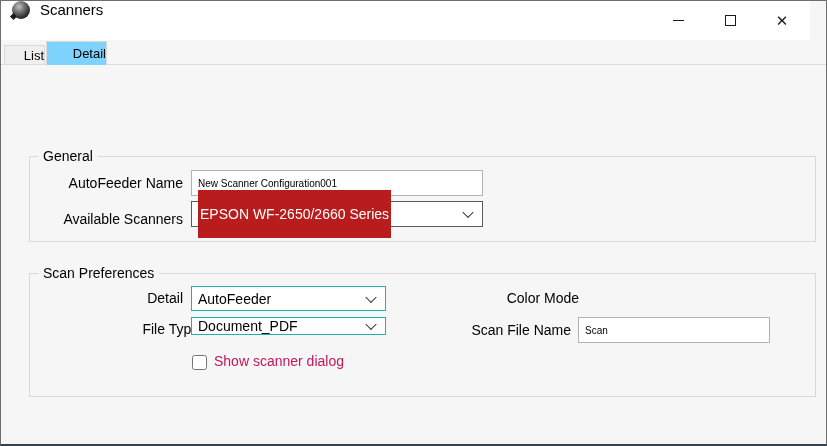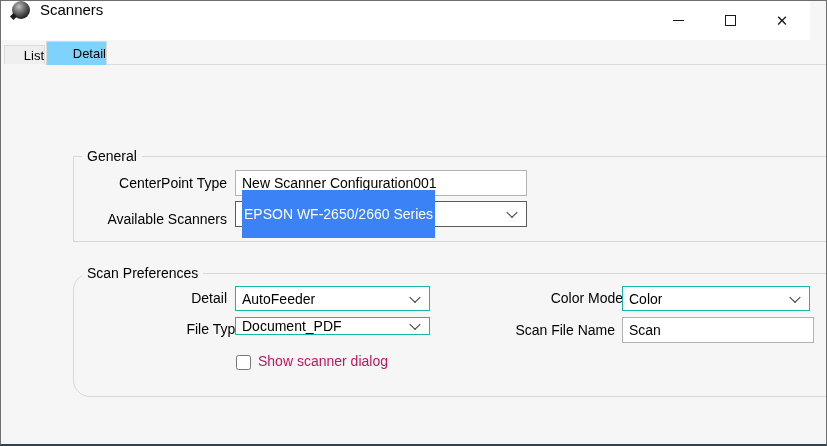--- a/index.html
+++ b/index.html
@@ -13,36 +13,36 @@
   .app-icon{position:relative;margin-left:11px;width:18px;height:18px;border-radius:50%;
     background:radial-gradient(circle at 38% 32%, #c0c0c0 0%, #6a6a6a 38%, #161616 80%);}
   .app-icon::after{content:"";position:absolute;left:-1px;bottom:0px;width:5px;height:5px;background:#1d1d1d;transform:rotate(45deg);}
   .win-title{margin-left:10px;font-size:15px;color:#000;}
   .caption-buttons{position:absolute;top:0;right:2px;height:39px;display:flex;}
   .cap-btn{width:52px;height:39px;display:flex;align-items:center;justify-content:center;background:transparent;border:none;cursor:default;}
   .glyph-min{width:11px;height:1px;background:#1a1a1a;display:block;}
   .glyph-max{width:11px;height:11px;border:1px solid #1a1a1a;display:block;background:transparent;}
   .glyph-close{font-size:15px;color:#1a1a1a;font-weight:400;line-height:1;}
   
-  .tab-page{position:absolute;top:63px;left:0;right:0;bottom:0;background:#f6f6f6;border-top:1px solid #dcdcdc;margin-left:44px;}
+  .tab-page{position:absolute;top:63px;left:0;right:0;bottom:0;background:#f6f6f6;border-top:1px solid #dcdcdc;}
   .tab{position:absolute;text-align:right;font-size:13px;color:#000;cursor:default;}
   .tab-inactive{left:3px;top:44px;width:41px;height:19px;line-height:19px;background:#efefef;border:1px solid #d9d9d9;border-bottom:none;z-index:3;}
   .tab-active{left:45px;top:40px;width:61px;height:24px;line-height:23px;background:#7dd3fc;border:1px solid #d9d9d9;border-bottom:none;z-index:4;}
   
   .groupbox{position:absolute;border:1px solid #d8d8d8;background:transparent;}
   .gb-general{left:28px;top:91px;width:787px;height:86px;}
-  .gb-scan{left:28px;top:208px;width:787px;height:124px;border-radius:17px;}
+  .gb-scan{left:28px;top:208px;width:787px;height:124px;}
   .legend{position:absolute;top:-9px;left:8px;background:#f6f6f6;padding:0 5px;font-size:14px;color:#000;}
   
   .field-label{position:absolute;font-size:14px;color:#000;text-align:right;}
-  .text-input{position:absolute;border:1px solid #b2b2b2;background:#fff;font-size:14px;padding:0 6px;color:#000;outline:none;}
+  .text-input{position:absolute;border:1px solid #b2b2b2;background:#fff;font-size:10px;padding:0 6px;color:#000;outline:none;}
   .combo{position:absolute;border:1px solid #14b8a6;background:#fff;font-size:14px;color:#000;display:flex;align-items:center;padding-left:6px;cursor:default;}
   .combo-focused{border:1px solid #5a5a5a;}
   .combo .val{white-space:nowrap;overflow:hidden;}
-  .val-highlight{background:#3b82f6;color:#fff;padding:16px 2px;}
+  .val-highlight{background:#b91c1c;color:#fff;padding:16px 2px;}
   .chevron{position:absolute;right:10px;top:50%;width:8px;height:8px;border-right:1.6px solid #3c3c3c;border-bottom:1.6px solid #3c3c3c;transform:translateY(-70%) rotate(45deg);}
   
   .checkbox{position:absolute;left:191px;top:290px;width:15px;height:15px;margin:0;accent-color:#fff;}
   .checkbox-label{position:absolute;left:213px;top:288px;font-size:14px;color:#be185d;}
 </style>
 </head>
 <body>
 
 <div class="window">
 
@@ -63,43 +63,39 @@
   </div>
 
   <div class="tab tab-inactive">List</div>
   <div class="tab tab-active">Detail</div>
 
   <div class="tab-page">
 
     <div class="groupbox gb-general">
       <span class="legend">General</span>
     </div>
-    <div class="field-label" style="left:20px;top:105px;width:162px;line-height:26px;">CenterPoint Type</div>
+    <div class="field-label" style="left:20px;top:105px;width:162px;line-height:26px;">AutoFeeder Name</div>
     <input class="text-input" style="left: 190px; top: 105px; width: 292px; height: 26px;" type="text" value="New Scanner Configuration001">
     <div class="field-label" style="left:20px;top:141px;width:162px;line-height:26px;">Available Scanners</div>
     <div class="combo combo-focused" style="left:190px;top:136px;width:292px;height:26px;">
       <span class="val val-highlight">EPSON WF-2650/2660 Series</span>
       <span class="chevron"></span>
     </div>
 
     <div class="groupbox gb-scan">
       <span class="legend">Scan Preferences</span>
     </div>
 
     <div class="field-label" style="left:20px;top:221px;width:162px;line-height:25px;">Detail</div>
     <div class="combo" style="left:190px;top:221px;width:195px;height:25px;">
       <span class="val">AutoFeeder</span>
       <span class="chevron"></span>
     </div>
 
     <div class="field-label" style="left:428px;top:221px;width:150px;line-height:25px;">Color Mode</div>
-    <div class="combo" style="left:577px;top:221px;width:188px;height:25px;">
-      <span class="val">Color</span>
-      <span class="chevron"></span>
-    </div>
 
     <div class="field-label" style="left:36px;top:252px;width:162px;line-height:25px;">File Type</div>
     <div class="combo" style="left:190px;top:252px;width:195px;height:18px;">
       <span class="val">Document_PDF</span>
       <span class="chevron"></span>
     </div>
 
     <div class="field-label" style="left:420px;top:252px;width:150px;line-height:26px;">Scan File Name</div>
     <input class="text-input" style="left: 577px; top: 252px; width: 192px; height: 26px;" type="text" value="Scan">
 

